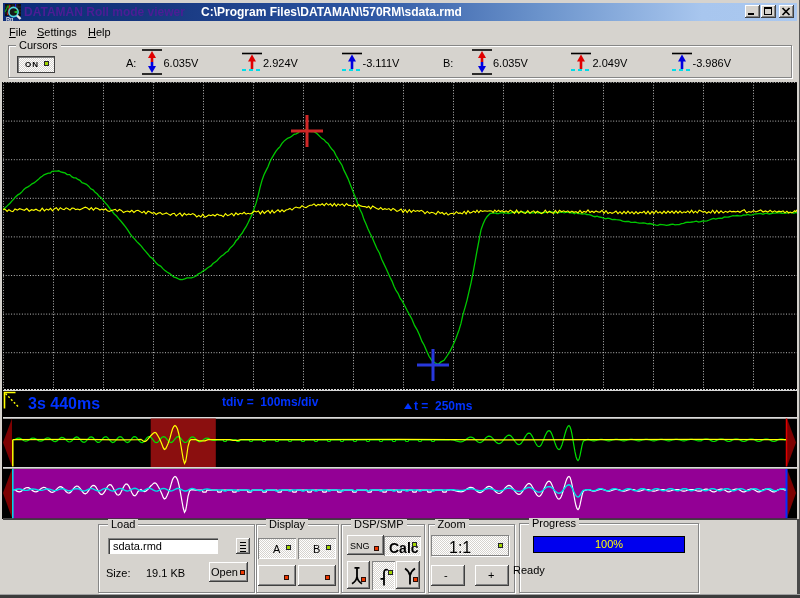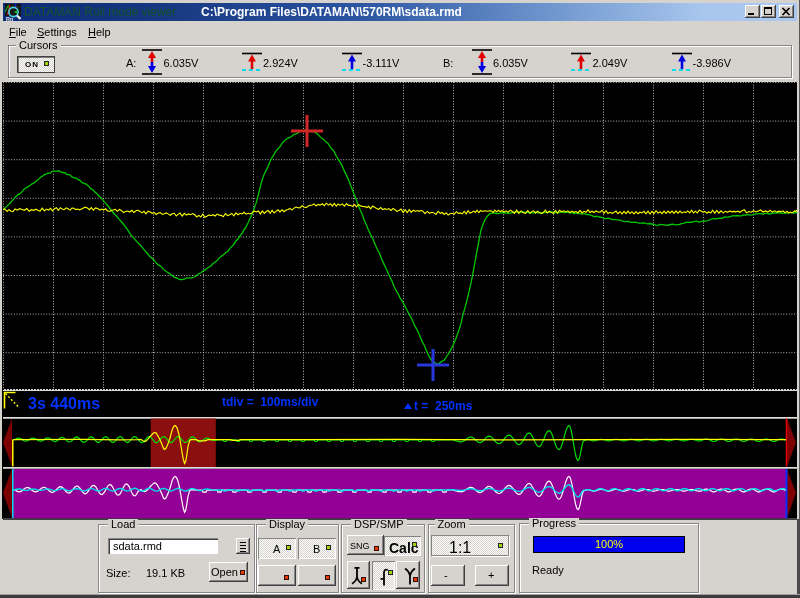--- a/index.html
+++ b/index.html
@@ -33,21 +33,21 @@
       <line x1="13" y1="1" x2="13" y2="13"></line>
     </g>
   <polyline points="1,9 4,3 7,8 10,4" fill="none" stroke="#10a010" stroke-width="1.2"></polyline>
   <line x1="3.5" y1="12" x2="6" y2="2" stroke="#c02020" stroke-width="1.1"></line>
   <line x1="11.5" y1="1" x2="11.5" y2="9" stroke="#2020d0" stroke-width="1.3"></line>
   <circle cx="9.5" cy="9" r="4.6" fill="#181818" stroke="#50d8e0" stroke-width="1.6"></circle>
   <polygon points="9.5,9 13.6,7.2 13,10.6" fill="#20c030"></polygon>
   <line x1="13" y1="12.5" x2="16.5" y2="16" stroke="#e8e8e8" stroke-width="2.4"></line>
   <text x="2" y="17.5" font-size="5.5" fill="#e8e8e8" font-family="Liberation Sans" font-weight="bold">Rn</text>
 </svg>
-<div class="abs" style="left:24px;top:5px;font-size:12px;line-height:14px;font-weight:normal;color:#14532d;">DATAMAN Roll mode viewer</div>
+<div class="abs" style="left:24px;top:5px;font-size:12px;line-height:14px;font-weight:bold;color:#4c1d95;">DATAMAN Roll mode viewer</div>
 <div class="abs" style="left:201px;top:5px;font-size:12px;line-height:14px;font-weight:bold;color:#fff;">C:\Program Files\DATAMAN\570RM\sdata.rmd</div>
 <div class="abs btn" style="left:745px;top:5px;width:15px;height:13px;">
     <div class="abs" style="left:3px;top:8px;width:6px;height:2px;background:#000;"></div>
   </div>
 <div class="abs btn" style="left:761px;top:5px;width:15px;height:13px;">
     <div class="abs" style="left:3px;top:2px;width:8px;height:8px;border:1px solid #000;border-top:2px solid #000;"></div>
   </div>
 <div class="abs btn" style="left:779px;top:5px;width:15px;height:13px;">
 <svg width="15" height="13" viewBox="0 0 15 13">
       <g stroke="#000" stroke-width="1.7">
@@ -253,12 +253,12 @@
 <div class="abs" style="left:449px;top:539px;font-size:16px;">1:1</div>
 <div class="abs led ledg" style="left:498px;top:542.5px;width:5px;height:5px;"></div>
 <div class="abs btn" style="left:431px;top:565px;width:33.5px;height:21px;"></div>
 <div class="abs t11" style="left:444px;top:569px;">-</div>
 <div class="abs btn" style="left:474.5px;top:565px;width:34px;height:21px;"></div>
 <div class="abs t11" style="left:488px;top:569px;">+</div>
 
 <div class="abs group" style="left:519px;top:523px;width:180px;height:70px;"></div>
 <div class="abs glabel" style="left:529px;top:518px;">Progress</div>
 <div class="abs" style="left:533px;top:536px;width:152px;height:17px;background:#0000ee;border:1px solid #000;text-align:center;font-size:11px;line-height:15px;color:#ffff00;">100%</div>
-<div class="abs t11" style="left:532px;top:564px;">Ready</div>
+<div class="abs t11" style="left:513px;top:564px;">Ready</div>
 </body></html>

